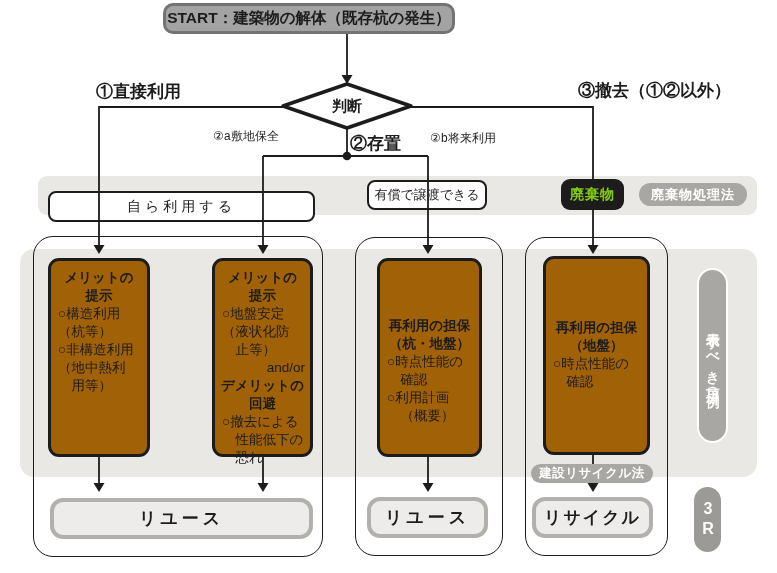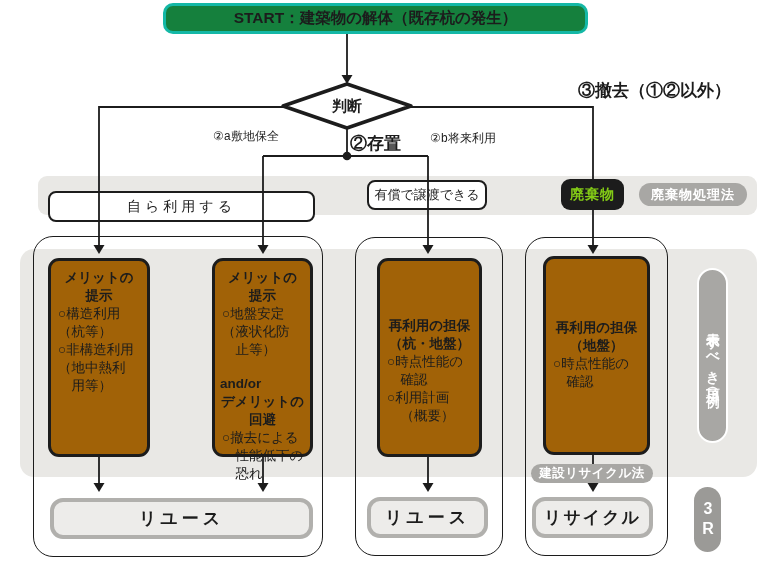--- a/index.html
+++ b/index.html
@@ -3,22 +3,22 @@
 <meta charset="utf-8">
 <style>
   html,body{margin:0;padding:0;background:#ffffff;}
   #stage{
     position:relative;width:777px;height:573px;background:#ffffff;overflow:hidden;
     font-family:"Liberation Sans",sans-serif;color:#1c1c1c;
   }
   .abs{position:absolute;box-sizing:border-box;}
   
   .start-box{
-    left:163px;top:3px;width:425px;height:31px;
-    border:3px solid #14b8a6;border-radius:10px;background:#15803d;
+    left:163px;top:3px;width:292px;height:31px;
+    border:3px solid #737373;border-radius:10px;background:#a3a3a3;
     display:flex;align-items:center;justify-content:center;
     font-size:15.5px;font-weight:bold;z-index:8;
   }
   
   .lbl{white-space:nowrap;z-index:8;}
   .lbl-big{font-size:17px;font-weight:bold;}
   .lbl-small{font-size:12px;font-family:Liberation Mono, monospace;}
   #lbl-direct{left:96px;top:80px;}
   #lbl-removal{left:578px;top:79px;}
   #lbl-leave{left:350px;top:132px;}
@@ -47,21 +47,21 @@
   #group-right{left:525px;top:237px;width:143px;height:319px;}
   
   .ibox{background:#a16207;border:3px solid #1c1c1c;border-radius:11px;z-index:6;
     font-size:13.5px;line-height:18px;padding:8px 5px 0 5px;}
   #box1{left:48px;top:258px;width:102px;height:199px;}
   #box2{left:212px;top:258px;width:101px;height:199px;}
   #box3{left:377px;top:258px;width:105px;height:199px;padding-top:56px;}
   #box4{left:543px;top:256px;width:107px;height:199px;padding-top:60px;}
   .ibox .hd{font-weight:bold;text-align:center;white-space:pre-line;}
   .ibox .bd{text-align:left;white-space:pre-line;padding-left:2px;}
-  .ibox .conn{font-weight:bold;text-align:left;margin-top:16px;}
+  .ibox .conn{font-weight:normal;text-align:right;}
   
   .outcome{background:#edecea;border:4px solid #b1b0ad;border-radius:13px;
     display:flex;align-items:center;justify-content:center;
     font-size:17px;font-weight:bold;letter-spacing:4px;z-index:6;}
   #reuse1{left:50px;top:498px;width:263px;height:41px;}
   #reuse2{left:367px;top:497px;width:121px;height:41px;}
   #recycle{left:532px;top:497px;width:121px;height:41px;letter-spacing:2px;}
   #recycle-law{left:531px;top:464px;width:122px;height:19px;font-size:12.5px;letter-spacing:0.5px;border-radius:10px;}
   
   #display-pill{left:697px;top:268px;width:31px;height:175px;
@@ -116,20 +116,21 @@
       <polygon points="422.5,483 433.5,483 428,492"></polygon>
       <polygon points="587.5,483 598.5,483 593,492"></polygon>
       <circle cx="347" cy="156" r="4.3"></circle>
     </g>
     <polygon points="283,106 347,84 411,106 347,128" fill="#ffffff" stroke="#1c1c1c" stroke-width="3.5" stroke-linejoin="round"></polygon>
   </svg>
 
   <div class="abs start-box">START：建築物の解体（既存杭の発生）</div>
 
   <div class="abs lbl" id="decision-label">判断</div>
+  <div class="abs lbl lbl-big" id="lbl-direct">①直接利用</div>
   <div class="abs lbl lbl-big" id="lbl-removal">③撤去（①②以外）</div>
   <div class="abs lbl lbl-big" id="lbl-leave">②存置</div>
   <div class="abs lbl lbl-small" id="lbl-leave-site">②a敷地保全</div>
   <div class="abs lbl lbl-small" id="lbl-leave-future">②b将来利用</div>
 
   <div class="abs" id="waste">廃棄物</div>
   <div class="abs pill" id="waste-law">廃棄物処理法</div>
 
   <div class="abs ibox" id="box1">
     <div class="hd">メリットの

